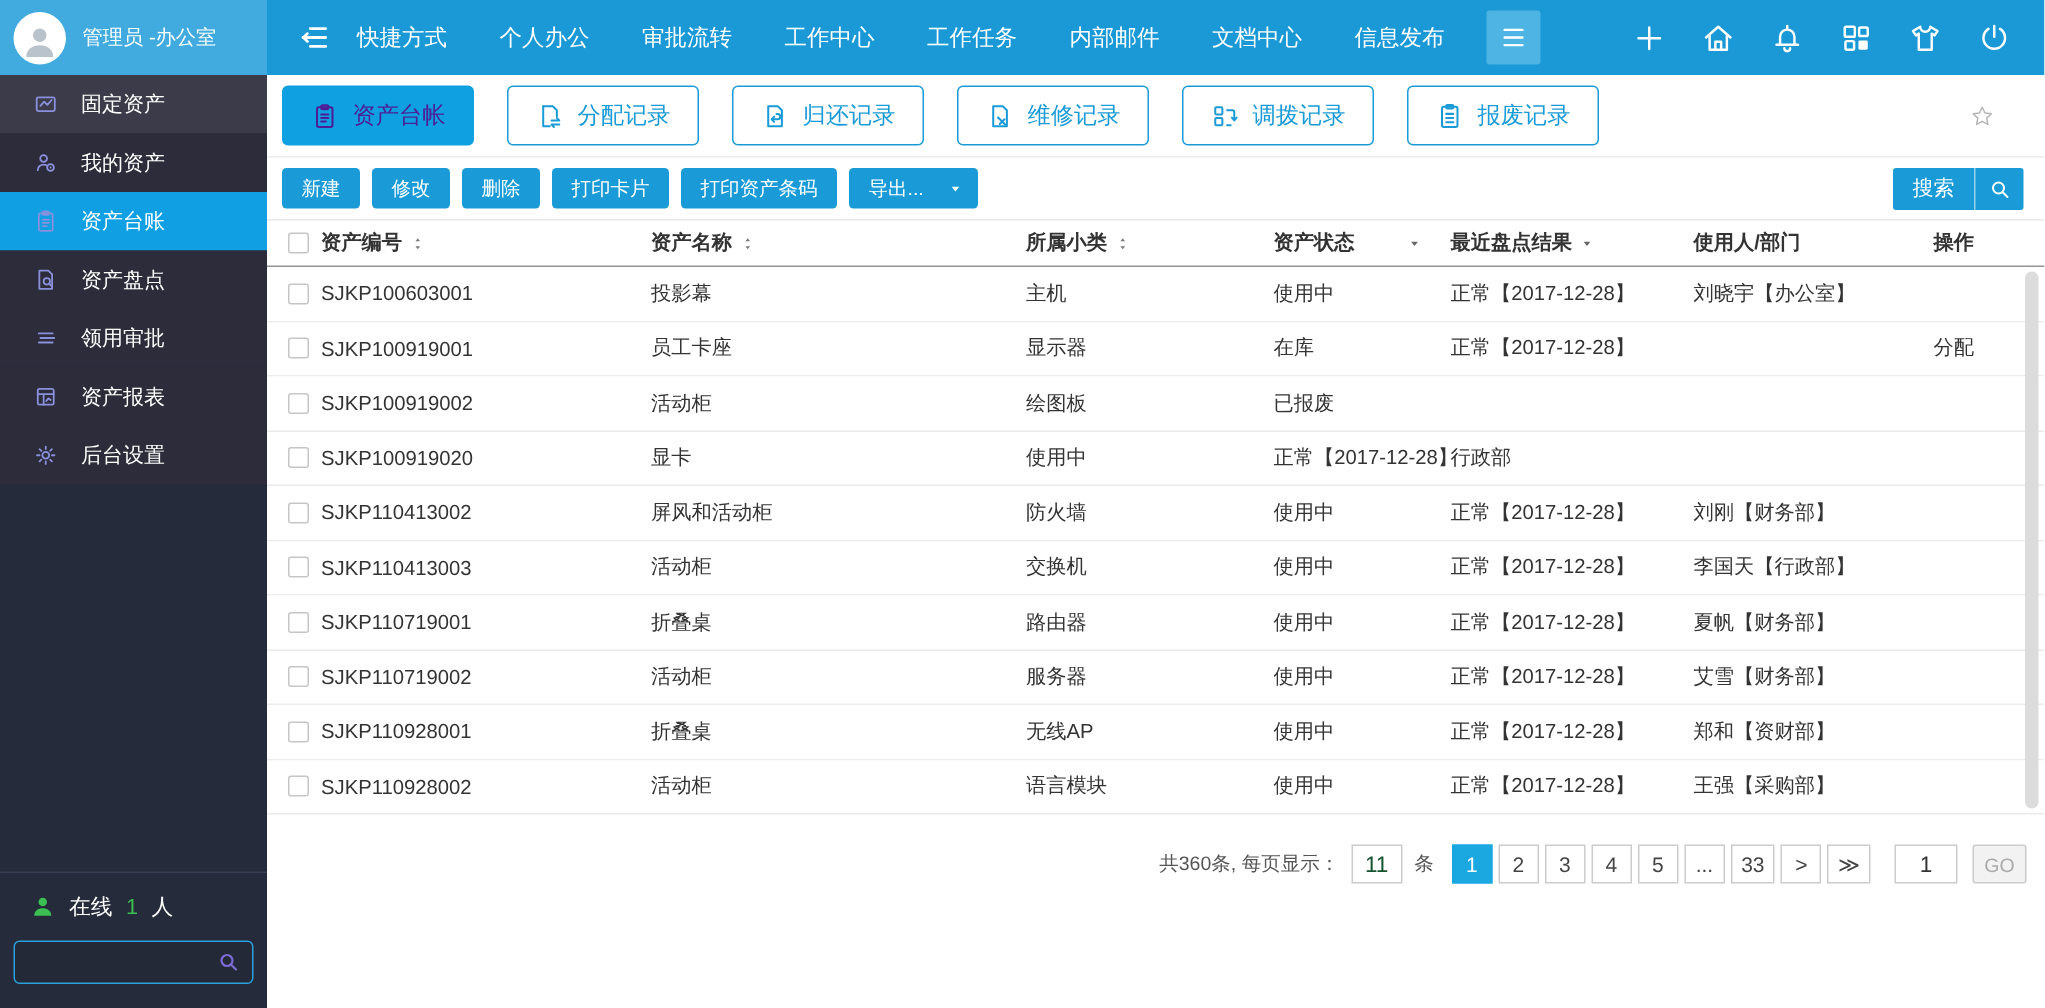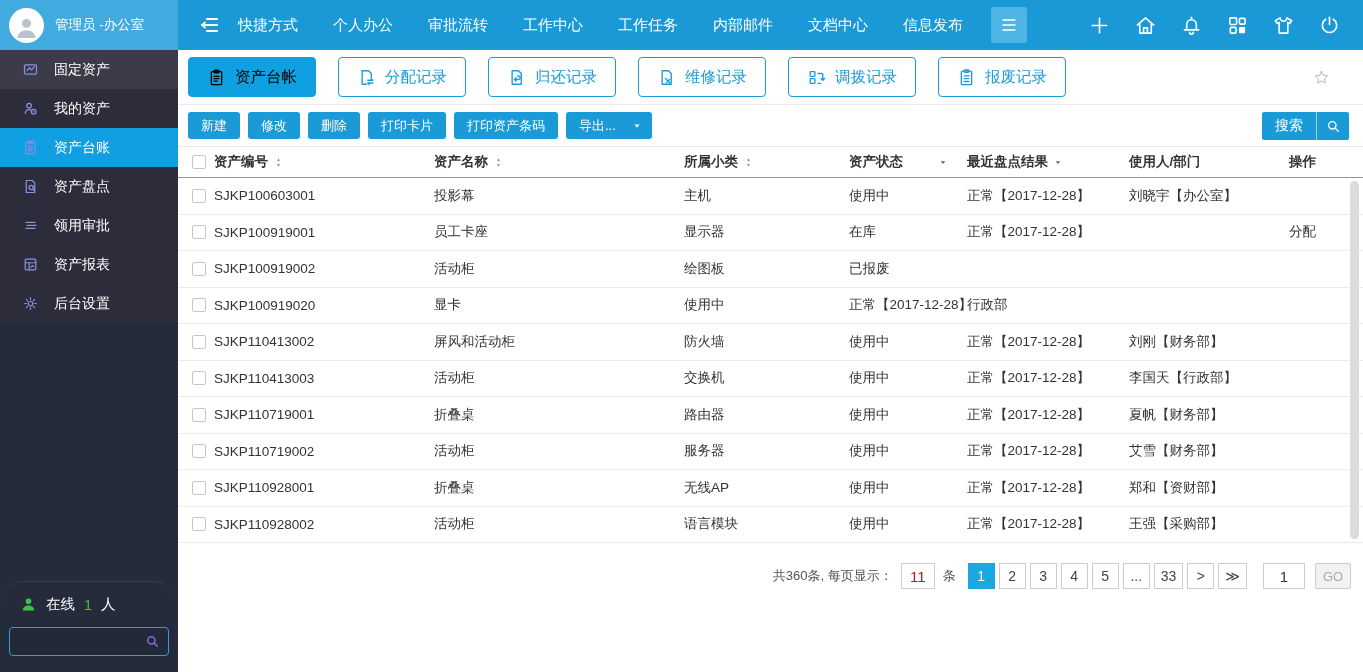--- a/index.html
+++ b/index.html
@@ -24,37 +24,37 @@
   .tb-icon { cursor:pointer; }
   .tb-icon svg { width:23px; height:23px; }
 
   
   .sidebar { position:absolute; left:0; top:50px; width:178px; bottom:0; background:#252b3a; color:#fff; z-index:4; }
   .side-item { height:39px; display:flex; align-items:center; gap:15px; padding-left:22px; font-size:14px; cursor:pointer; background:#2c2c3a; }
   .side-item.module { background:#3b3b49; }
   .side-item.selected { background:#0f9fe2; }
   .side-icon { color:#8b90dd; display:flex; }
   .side-icon svg { width:17px; height:17px; }
-  .side-bottom { position:absolute; left:0; right:0; bottom:0; padding:13px 9px 16px; border-top:1px solid #3c3c55; background:#252b3a;border-radius:25px; }
+  .side-bottom { position:absolute; left:0; right:0; bottom:0; padding:13px 9px 16px; border-top:1px solid #3c3c55; background:#252b3a; }
   .online { display:flex; align-items:center; gap:9px; font-size:14.5px; padding-left:11px; margin-bottom:13px; }
   .online-icon { color:#3bbf52; display:flex; }
   .online-icon svg { width:17px; height:17px; }
   .online-count { color:#3bbf52; }
   .side-search { position:relative; }
   .side-search input { width:100%; height:29px; background:#232936; border:1px solid #2aa0dc; border-radius:4px; color:#fff; font-size:13px; padding:0 30px 0 9px; outline:none; }
   .side-search-icon { position:absolute; right:9px; top:6px; color:#7c6bd6; cursor:pointer; }
   .side-search-icon svg { width:16px; height:16px; stroke-width:2.2; }
 
   
   .main { position:absolute; left:178px; top:50px; right:0; bottom:0; background:#fff; color:#333; }
 
   .tabs-row { height:55px; display:flex; align-items:center; gap:22px; padding-left:10px; border-bottom:1px solid #ececec; position:relative; }
   .tab { height:40px; display:flex; align-items:center; gap:9px; padding:0 18px; border:1px solid #1a9bd7; border-radius:4px; background:#fff; color:#1a9bd7; font-size:15.5px; cursor:pointer; }
   .tab svg { width:19px; height:19px; }
-  .tab.active { background:#0fa0e2; border-color:#0fa0e2; color:#000000; }
+  .tab.active { background:#0fa0e2; border-color:#0fa0e2; color:#4c1d95; }
   .fav-star { position:absolute; right:33px; top:19px; color:#b5b5b5; cursor:pointer; }
   .fav-star svg { width:17px; height:17px; stroke-width:1.4; }
 
   .toolbar { height:42px; display:flex; align-items:center; gap:8px; padding:0 14px 0 10px; border-bottom:1px solid #e8e8e8; }
   .btn { height:27px; padding:0 13px; background:#1a9bd7; color:#fff; border:none; border-radius:3px; font-size:13px; display:flex; align-items:center; cursor:pointer; font-family:inherit; }
   .btn-export { gap:16px; padding-right:10px; }
   .btn-export svg { width:10px; height:10px; }
   .toolbar-right { margin-left:auto; display:flex; align-items:center; gap:8px; }
   .search-input { width:187px; height:26px; border:1px solid #ccc; border-radius:2px; padding:0 9px; font-size:13px; color:#333; outline:none; }
   .search-input::placeholder { color:#a9a9a9; }
@@ -73,21 +73,21 @@
   .caret svg { width:10px; height:9px; }
   .caret.gap { margin-left:30px; }
   .cb { width:14px; height:14px; border:1px solid #c6c6c6; border-radius:2px; background:#fff; margin-left:14px; cursor:pointer; }
   .trow { height:36.5px; font-size:13.5px; border-bottom:1px solid #ebebeb; background:#fff; }
   .cell { white-space:nowrap; overflow:hidden; }
 
   .scroll-thumb { position:absolute; right:4px; top:131px; width:9px; height:358px; background:#dcdcdc; border-radius:5px; }
 
   .pagination { position:absolute; right:12px; top:513px; display:flex; align-items:center; gap:4px; font-size:13px; color:#555; }
   .pagination .lbl { margin-right:4px; }
-  .size-input { width:34px; height:26px; border:1px solid #ccc; text-align:center; font-size:15px; color:#b91c1c; outline:none; margin-right:2px; }
+  .size-input { width:34px; height:26px; border:1px solid #ccc; text-align:center; font-size:15px; color:#14532d; outline:none; margin-right:2px; }
   .unit { margin:0 8px 0 2px; }
   .pg { min-width:27px; height:26px; border:1px solid #ccc; background:#fff; color:#444; font-size:14px; display:flex; align-items:center; justify-content:center; padding:0 6px; cursor:pointer; }
   .pg.active { background:#1ba7e0; border-color:#1ba7e0; color:#fff; }
   .goto-input { width:42px; height:26px; border:1px solid #ccc; text-align:center; font-size:15px; color:#333; outline:none; margin-left:12px; }
   .go-btn { width:36px; height:26px; background:#f2f2f2; border:1px solid #ccc; border-radius:2px; color:#aaa; font-size:13px; margin-left:6px; cursor:pointer; font-family:inherit; }
 </style>
 </head>
 <body>
 
 <svg width="0" height="0" style="position:absolute">

